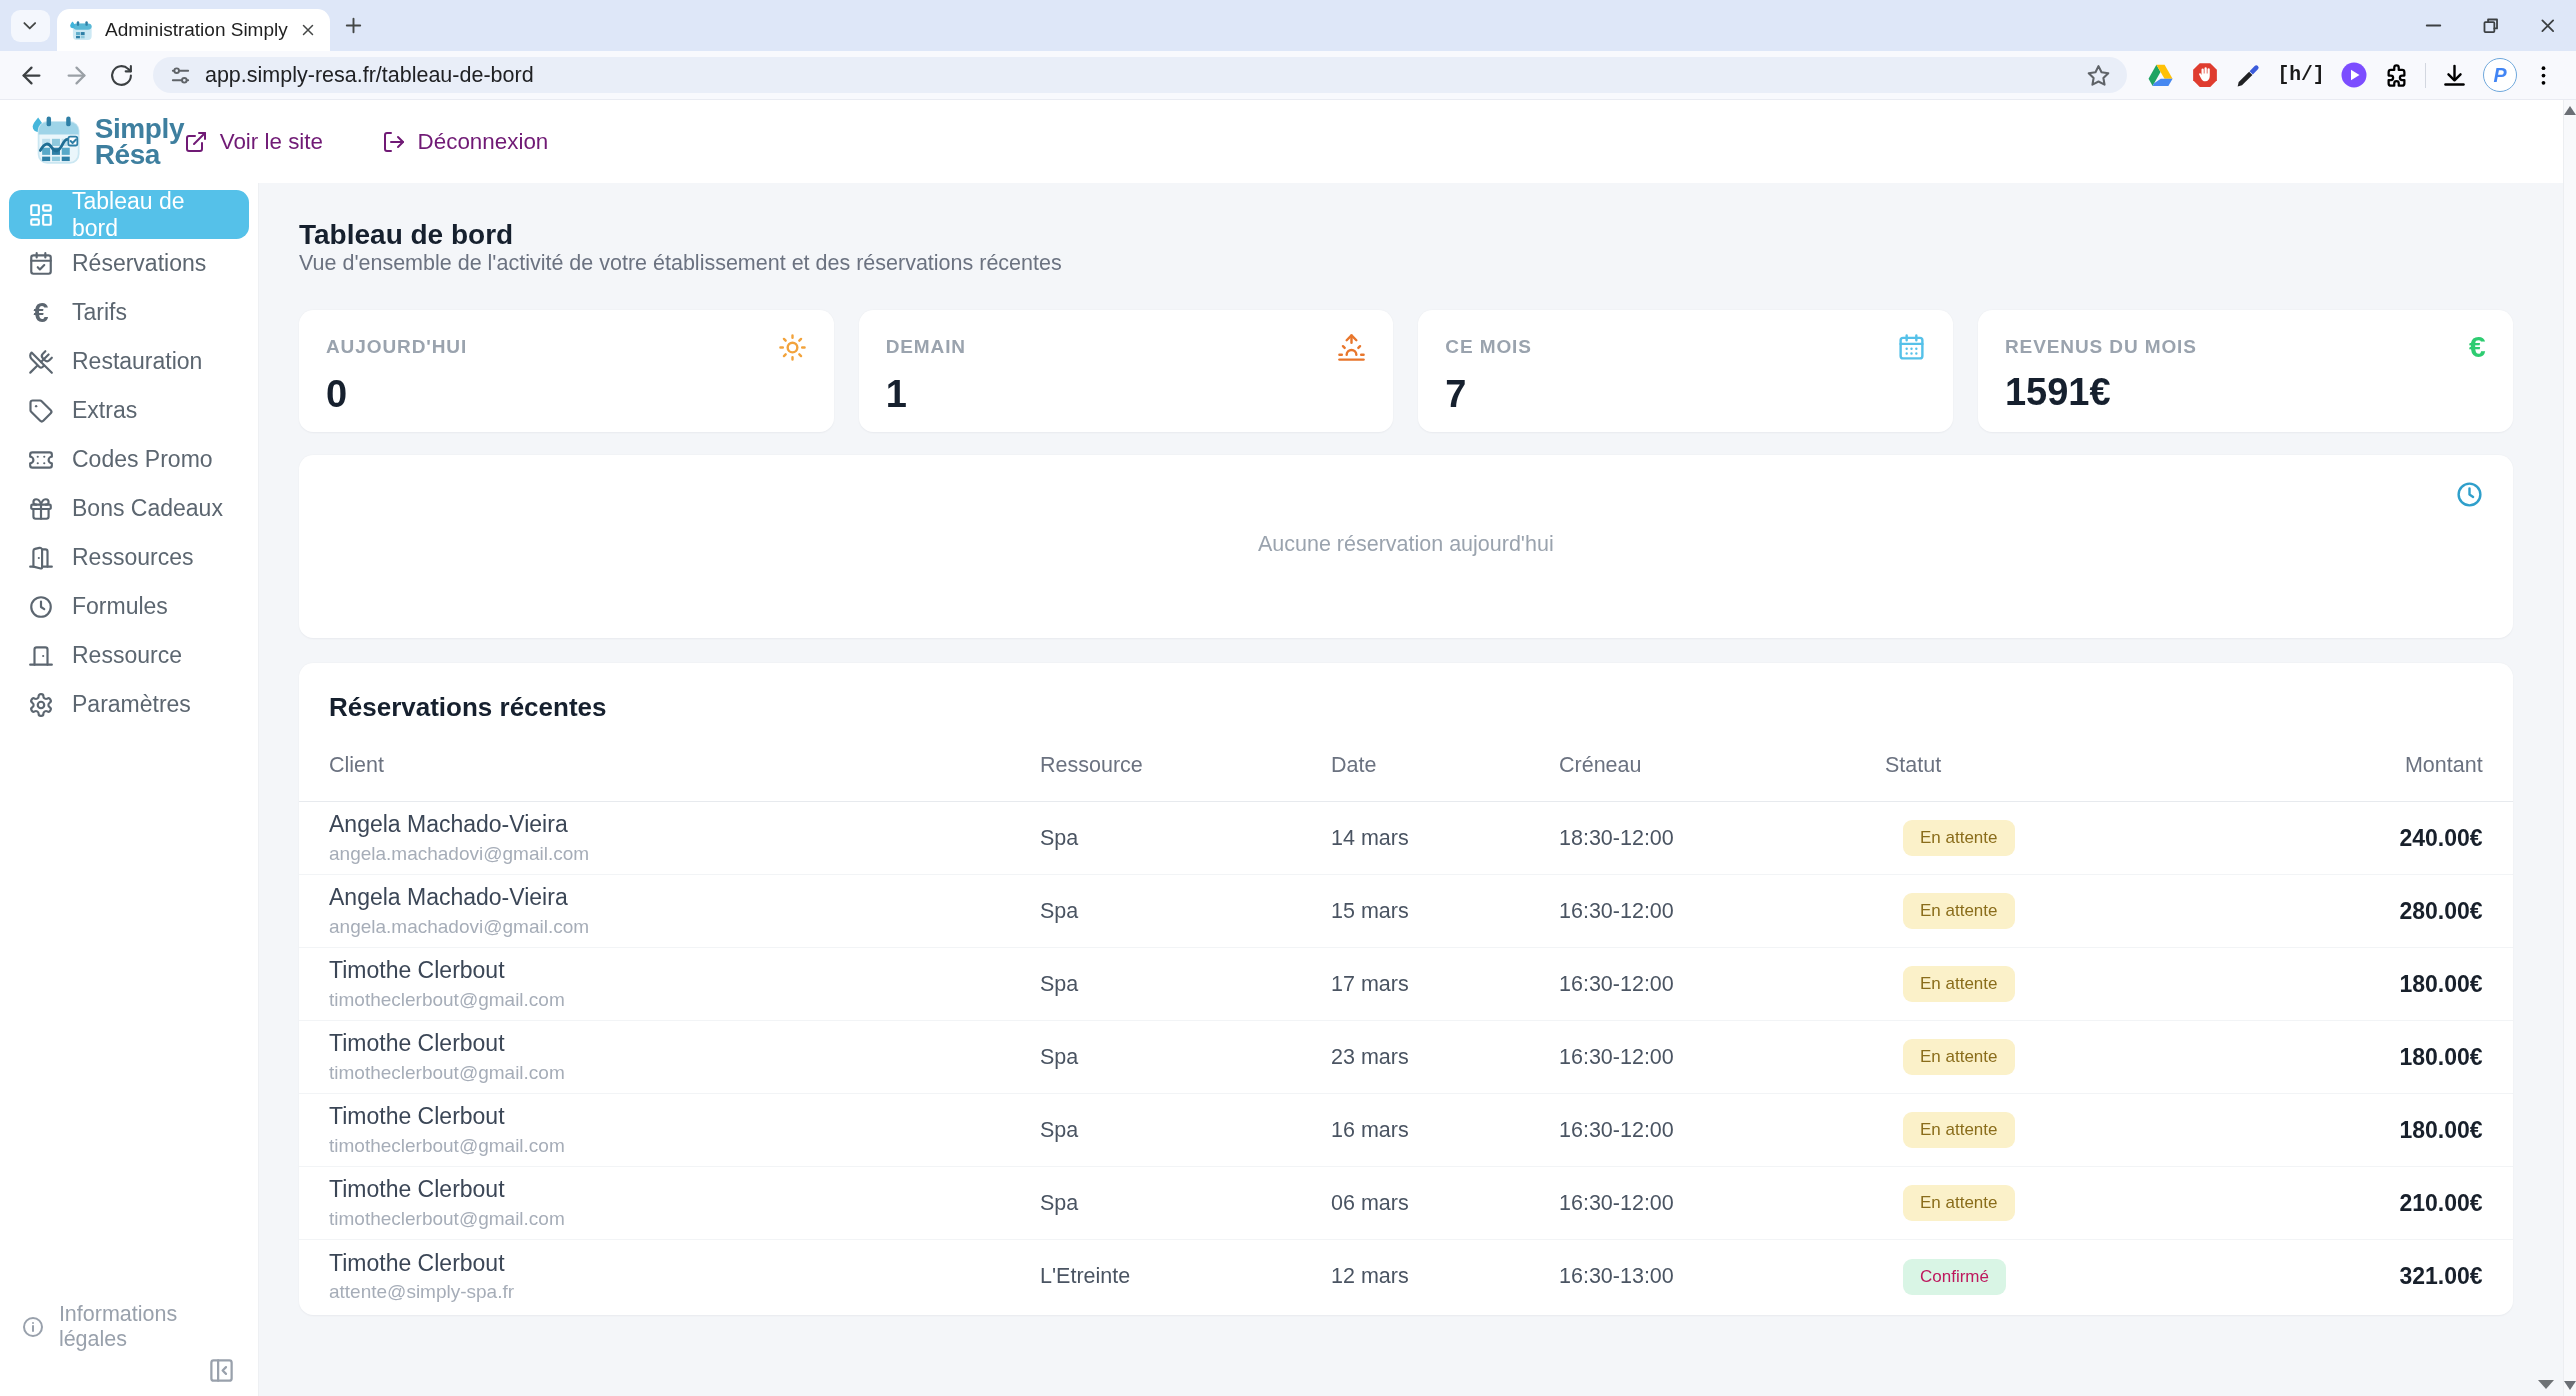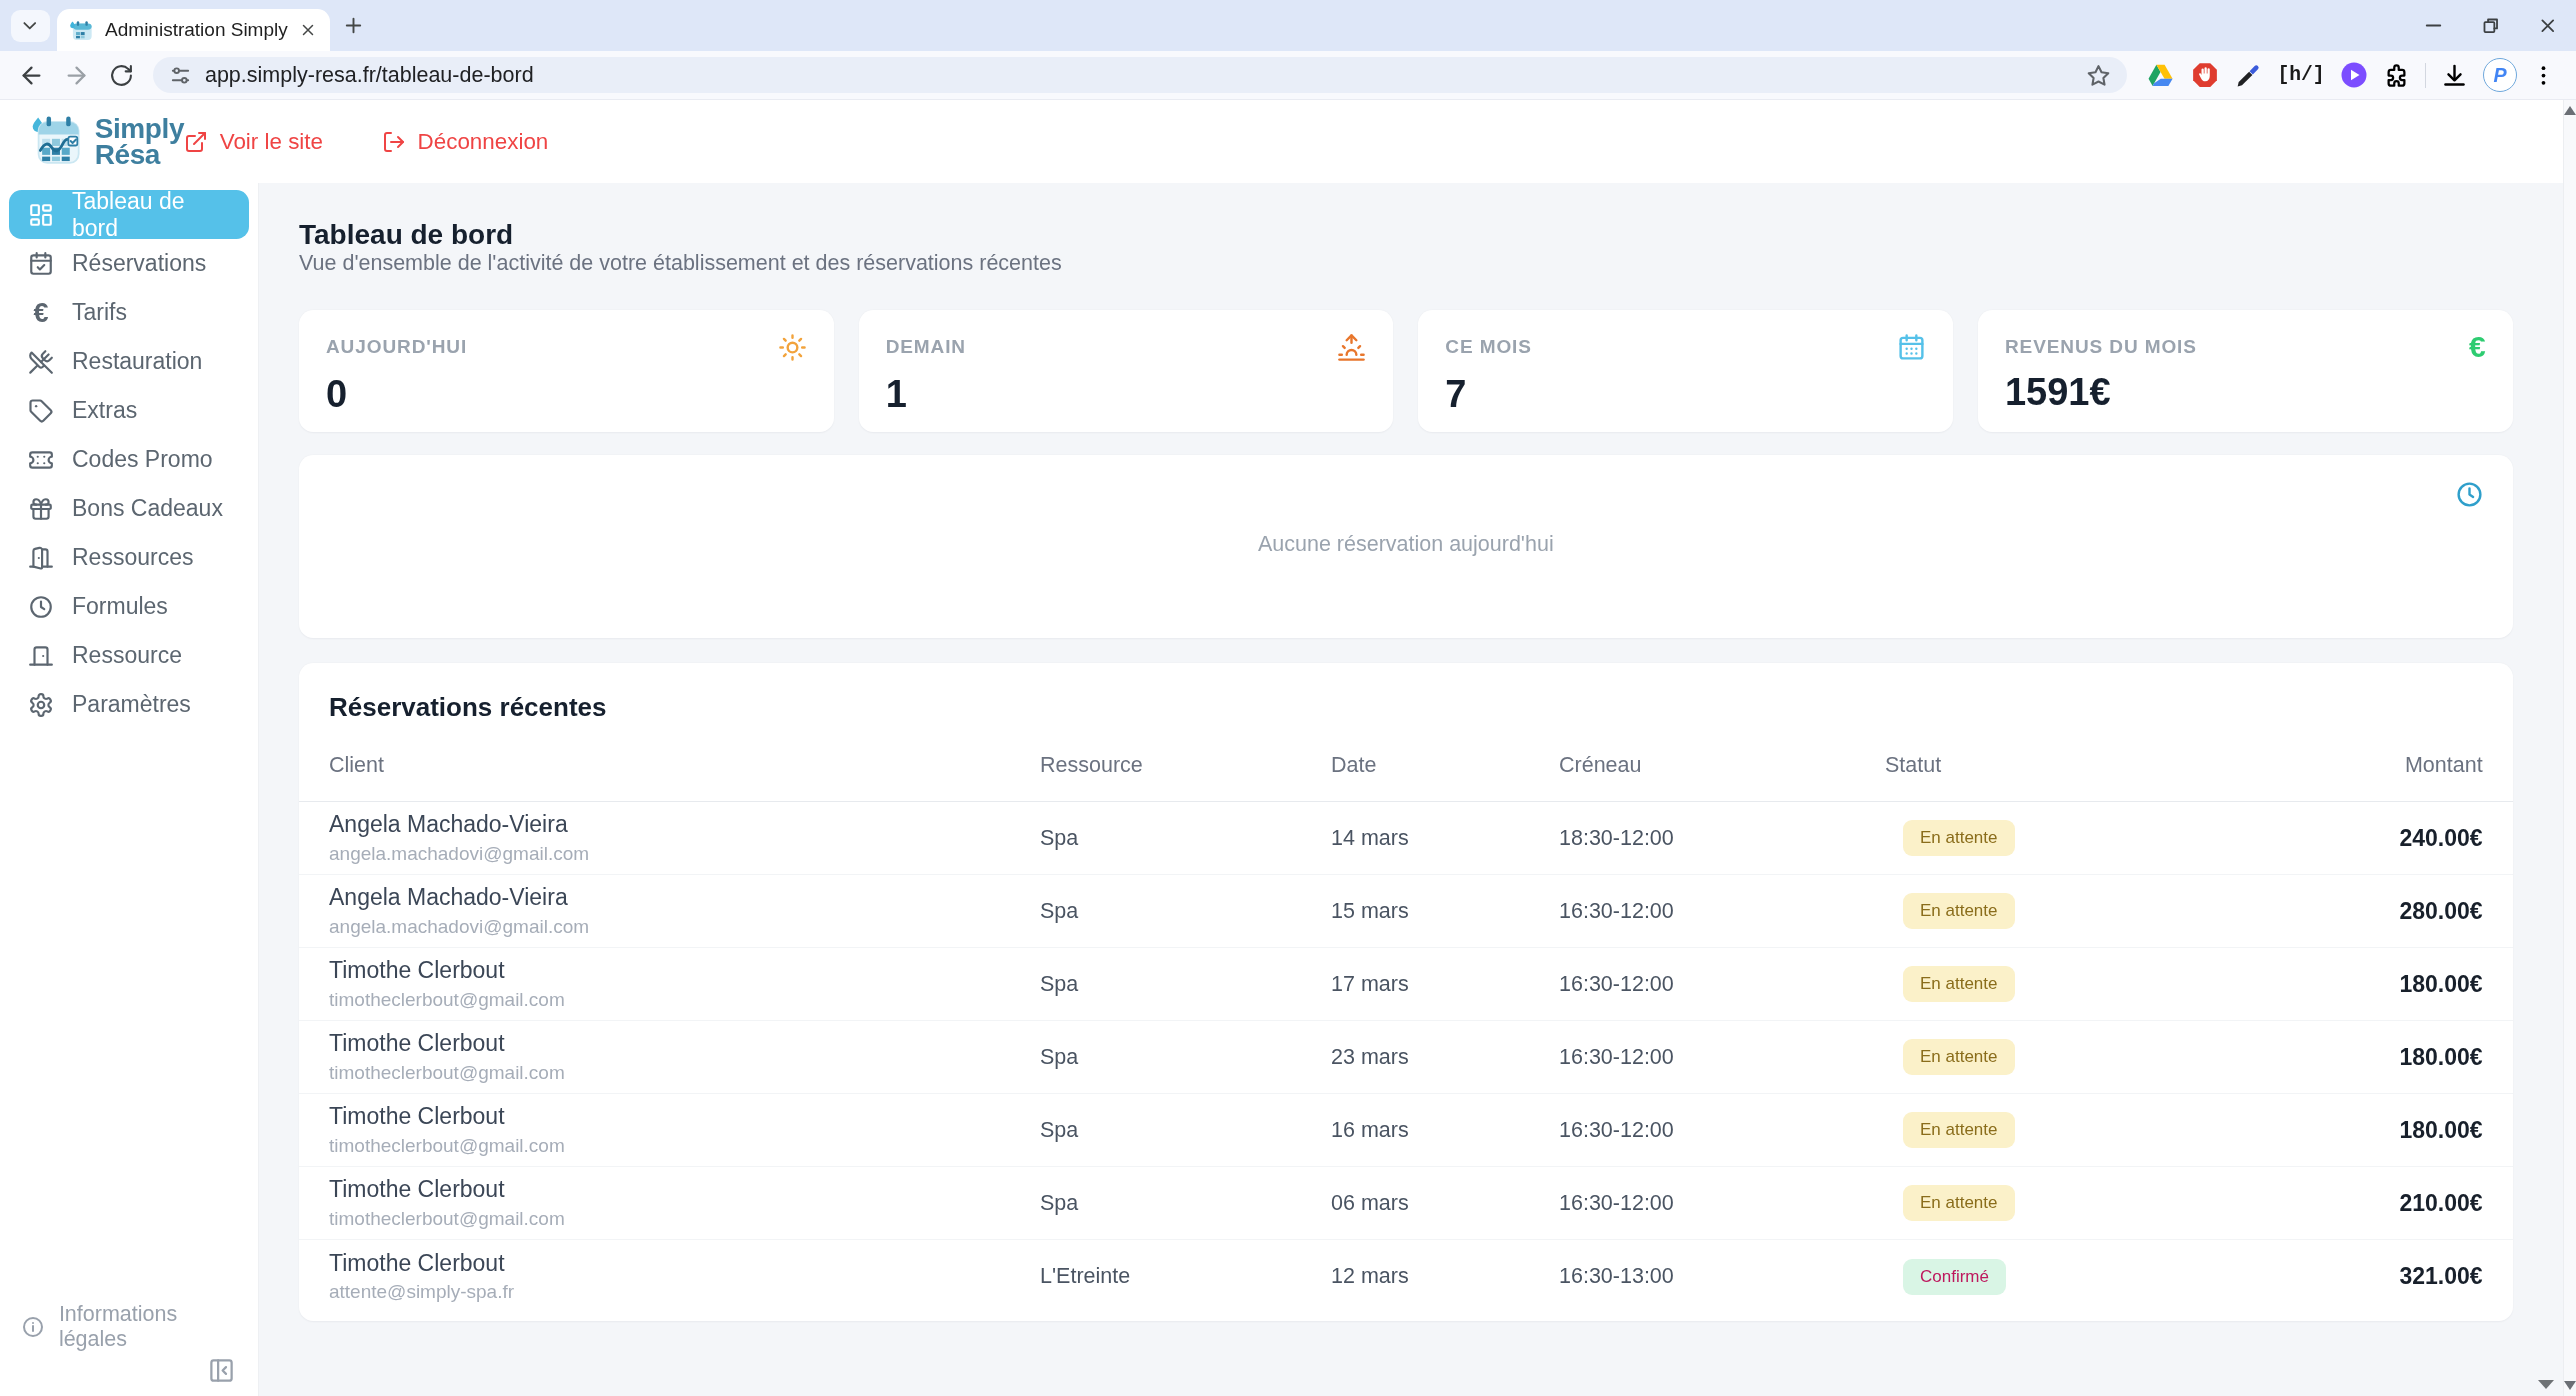--- a/index.html
+++ b/index.html
@@ -42,21 +42,21 @@
     color:#4285F4; font-size:19.7px; font-weight:bold; display:flex; align-items:center; justify-content:center;
     font-style:italic; background:#fff; }
 
   
   .app { position:absolute; top:100px; left:0; right:13.4px; bottom:0; display:flex; flex-direction:column; background:#fff; }
   .app-header { height:83px; flex:none; display:flex; align-items:center; 
     padding:0 59px 0 27px; background:#fff; }
   .logo { display:flex; align-items:center; gap:10.7px; }
   .logo-text { font-size:28px; font-weight:bold; color:#3E7F9F; line-height:26px; letter-spacing:-0.4px; }
   .header-links { display:flex; gap:59px; }
-  .hlink { display:flex; align-items:center; gap:11.6px; color:#ef4444; font-size:22.4px; cursor:pointer; }
+  .hlink { display:flex; align-items:center; gap:11.6px; color:#701a75; font-size:22.4px; cursor:pointer; }
   .hlink svg { width:24px; height:24px; }
 
   .app-body { flex:1; display:flex; min-height:0; }
 
   
   .sidebar { width:259px; flex:none; background:#fff; border-right:0.9px solid #EEF0F3;
     display:flex; flex-direction:column; padding:7.2px 9px 12.5px; }
   .nav-list { display:flex; flex-direction:column; }
   .nav-item { display:flex; align-items:center; gap:18px; height:49px; padding:0 19px; border-radius:12.5px;
     color:#5C6670; font-size:23px; font-weight:500; cursor:pointer; flex:none; }
@@ -83,21 +83,21 @@
   .stat-icon svg { width:29px; height:29px; }
   .stat-icon .euro-char { font-size:30px; font-weight:bold; line-height:27px; }
   .stat-value { font-size:38px; font-weight:bold; color:#16202E; margin-top:10.7px; }
 
   .panel { background:#fff; border-radius:14.3px; box-shadow:0 0.9px 1.8px rgba(16,24,40,.05); }
   .planning { margin-top:23px; height:183px; padding:27px 30px; position:relative; }
   .panel-title { font-size:26px; font-weight:bold; color:#16202E; }
   .planning-clock { position:absolute; top:25px; right:29px; color:#2F9FCB; }
   .planning-empty { text-align:center; margin-top:50px; font-size:21.5px; color:#9AA3AE; }
 
-  .reservations { margin-top:25px; padding:29px 0 8px; }
+  .reservations { margin-top:25px; padding:29px 0 2px; }
   .res-title { padding:0 30px; font-size:26px; font-weight:bold; color:#16202E; }
   .table { margin-top:7.2px; }
   .t-head, .t-row { display:grid; grid-template-columns:711px 291px 228px 326px 385px 1fr;
     padding:0 30px; align-items:center; }
   .t-head { height:72px; font-size:21.5px; color:#6B7280; border-bottom:0.9px solid #E7EAEE; }
   .t-row { height:73px; border-bottom:0.9px solid #F2F4F6; }
   .t-row:last-child { border-bottom:none; }
   .c-name { font-size:23px; color:#3B4656; font-weight:500; }
   .c-email { font-size:19px; color:#A6ADB8; margin-top:4.5px; }
   .cell { font-size:21.5px; color:#4A5462; }

